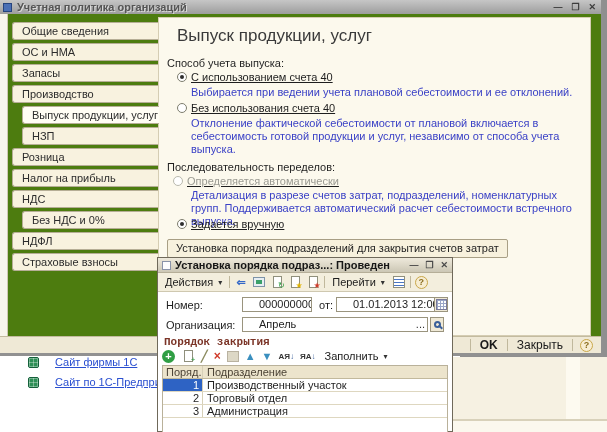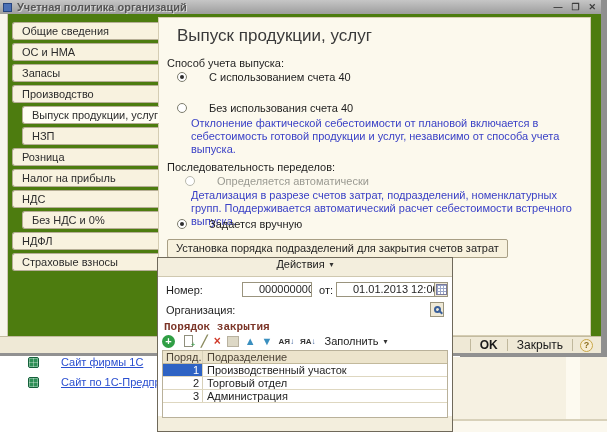--- a/index.html
+++ b/index.html
@@ -11,21 +11,21 @@
   }
 
   
   .bg-left { position:absolute; left:0; top:350px; width:460px; height:82px; background:#ffffff; z-index:0; }
   .bg-right { position:absolute; left:437px; top:357px; width:170px; height:75px; background:#f6f1e2; border-left:1px solid #e2dbc6; z-index:0; }
   .bg-right-band { position:absolute; left:128px; top:0; width:14px; height:62px; background:#fdfaf0; }
   .bg-right-line { position:absolute; left:0; top:62px; width:170px; height:2px; background:#d8d1ba; }
   .bg-right-low { position:absolute; left:0; top:64px; width:170px; height:11px; background:#fbf8ee; }
 
   .links { position:absolute; left:28px; top:352px; z-index:1; }
-  .link-row { display:flex; align-items:center; gap:22px; height:20px; }
+  .link-row { display:flex; align-items:center; gap:16px; height:20px; }
   .link-icon { width:11px; height:11px; background:#2f8f57; border:1px solid #14603a;
     background-image:linear-gradient(#ffffff55 1px, transparent 1px), linear-gradient(90deg,#ffffff55 1px, transparent 1px);
     background-size:4px 4px; border-radius:2px; }
   .link-text { color:#2a4fd0; text-decoration:underline; }
 
   
   .main-win { position:absolute; left:0; top:0; width:603px; height:356px;
     background:#4d7c0f; border-right:2px solid #909090; border-bottom:3px solid #919191; z-index:2; }
   .titlebar { height:14px; background:linear-gradient(#c6c6c6,#9d9d9d); display:flex; align-items:center; padding:0 5px 0 3px; }
   .title-icon { width:9px; height:9px; background:#4a6fb5; border:1px solid #26447e; margin-right:5px; flex:0 0 auto; }
@@ -44,21 +44,21 @@
     line-height:16px; padding-left:9px; color:#2c2c2c; white-space:nowrap; }
   .tab.indent { left:22px; width:137px; }
   .tab.selected { background:#fffdf4; z-index:4; }
 
   
   .panel { position:absolute; left:158px; top:17px; width:433px; height:319px;
     background:#fcf9ed; border:1px solid #d5cdb3; z-index:1; }
   .p-abs { position:absolute; white-space:nowrap; }
   .heading { font-size:17px; color:#3a3a3a; }
   .plabel { color:#1f1f1f; }
-  .radio-row { position:absolute; display:flex; align-items:center; gap:22px; }
+  .radio-row { position:absolute; display:flex; align-items:center; gap:4px;text-decoration:underline; }
   .radio { width:10px; height:10px; border-radius:50%; border:1px solid #7d7d6d; background:#fff; position:relative; flex:0 0 auto; }
   .radio.on::after { content:""; position:absolute; left:2px; top:2px; width:4px; height:4px; border-radius:50%; background:#2d2d2d; }
   .radio.dis { border-color:#b9b9ad; }
   .rtext.dis { color:#9a9a92; }
   .hint { position:absolute; color:#3a41c6; line-height:13px; white-space:normal; }
   .order-btn { position:absolute; height:19px; line-height:17px; padding:0 8px;
     background:#f7f1dd; border:1px solid #a89f85; border-radius:2px; font-size:11px; color:#1e1e1e; }
 
   
   .footer { position:absolute; left:0; top:336px; width:601px; height:17px; background:#efe9d6;
@@ -71,21 +71,21 @@
 
   
   .dialog { position:absolute; left:157px; top:257px; width:296px; height:175px;
     background:#f3eedd; border:1px solid #6f695a; z-index:5; }
   .dlg-title { height:15px; background:linear-gradient(#eee9db,#ccc7b5); border-bottom:1px solid #b5ae98;
     display:flex; align-items:center; gap:4px; padding:0 4px; }
   .dlg-icon { width:9px; height:9px; background:#fdfdfd; border:1px solid #8a93a8; }
   .dlg-title-text { font-weight:bold; color:#161616; white-space:nowrap; overflow:hidden; }
   .dlg-btns { margin-left:auto; display:flex; gap:7px; color:#4a4a4a; font-size:9px; font-weight:bold; }
   .dlg-toolbar { height:19px; display:flex; align-items:center; gap:4px; padding:0 4px;
-    border-bottom:1px solid #cfc8b0; background:#f3eedd;flex-direction:column; }
+    border-bottom:1px solid #cfc8b0; background:#f3eedd; }
   .tbtn { display:flex; align-items:center; gap:3px; padding:0 3px; height:16px; color:#1c1c1c; }
   .caret::after { content:"▾"; font-size:8px; color:#333; margin-left:2px; }
   .ticon { width:14px; height:14px; display:flex; align-items:center; justify-content:center; font-size:11px; position:relative; }
   .i-post { color:#3468c8; font-weight:bold; }
   .i-view { width:12px; height:10px; background:#e7eef3; border:1px solid #7d93a8; }
   .i-view::after { content:""; display:block; width:6px; height:4px; background:#3aa06a; margin:2px auto 0; }
   .doc { width:9px; height:12px; background:#fff; border:1px solid #8f8f7c; position:relative; }
   .doc .mark { position:absolute; right:-4px; bottom:-3px; font-size:8px; line-height:8px; }
   .m-green { color:#2f9e44; } .m-yellow { color:#e2b400; } .m-red { color:#d03a2a; }
   .i-list { width:12px; height:12px; border:1px solid #8f8f7c; background:
@@ -171,30 +171,31 @@
     <div class="tab" style="top:253px">Страховые взносы</div>
 
     <div class="panel">
       <div class="p-abs heading" style="left:18px;top:8px">Выпуск продукции, услуг</div>
       <div class="p-abs plabel" style="left:8px;top:39px">Способ учета выпуска:</div>
 
       <div class="radio-row" style="left:18px;top:53px">
         <span class="radio on"></span>
         <span class="rtext">С использованием счета 40</span>
       </div>
+      <div class="hint" style="left:32px;top:68px;width:396px">Выбирается при ведении учета плановой себестоимости и ее отклонений.</div>
 
       <div class="radio-row" style="left:18px;top:84px">
         <span class="radio"></span>
         <span class="rtext">Без использования счета 40</span>
       </div>
       <div class="hint" style="left:32px;top:99px;width:396px">Отклонение фактической себестоимости от плановой включается в себестоимость готовой продукции и услуг, независимо от способа учета выпуска.</div>
 
       <div class="p-abs plabel" style="left:8px;top:143px">Последовательность переделов:</div>
 
-      <div class="radio-row" style="left:26px;top:157px">
+      <div class="radio-row" style="left:14px;top:157px">
         <span class="radio dis"></span>
         <span class="rtext dis">Определяется автоматически</span>
       </div>
       <div class="hint" style="left:32px;top:171px;width:396px">Детализация в разрезе счетов затрат, подразделений, номенклатурных групп. Поддерживается автоматический расчет себестоимости встречного выпуска.</div>
 
       <div class="radio-row" style="left:18px;top:200px">
         <span class="radio on"></span>
         <span class="rtext">Задается вручную</span>
       </div>
 
@@ -205,20 +206,29 @@
       <span class="vsep"></span>
       <button class="flat-btn ok">OK</button>
       <span class="vsep"></span>
       <button class="flat-btn">Закрыть</button>
       <span class="vsep"></span>
       <span class="help-circle">?</span>
     </div>
   </div>
 
   <div class="dialog">
+    <div class="dlg-title">
+      <span class="dlg-icon"></span>
+      <span class="dlg-title-text">Установка порядка подраз...: Проведен</span>
+      <span class="dlg-btns">
+        <span class="tb-glyph g-min"></span>
+        <span class="tb-glyph g-max"></span>
+        <span class="tb-glyph g-close"></span>
+      </span>
+    </div>
 
     <div class="dlg-toolbar">
       <span class="tbtn caret">Действия</span>
       <span class="vsep"></span>
       <span class="ticon i-post">⇐</span>
       <span class="ticon">
           <span class="i-view"></span>
         </span>
       <span class="ticon">
           <span class="doc">
@@ -247,20 +257,21 @@
     <div class="dlg-body">
       <span class="fl" style="left:8px;top:7px">Номер:</span>
       <span class="field" style="left:84px;top:5px;width:70px">00000000001</span>
       <span class="fl" style="left:161px;top:7px">от:</span>
       <span class="field" style="left:178px;top:5px;width:99px">01.01.2013 12:00:00</span>
       <span class="sq-btn" style="left:276px;top:5px">
           <span class="i-cal"></span>
         </span>
 
       <span class="fl" style="left:8px;top:27px">Организация:</span>
+      <span class="field" style="left:84px;top:25px;width:186px"><span>Апрель</span><span class="dots">...</span></span>
       <span class="sq-btn" style="left:272px;top:25px">
           <span class="i-mag"></span>
         </span>
 
       <span class="fl group-label" style="left:6px;top:44px">Порядок закрытия</span>
 
       <div class="tb2">
         <span class="i-add">+</span>
         <span class="ticon">
             <span class="doc">

